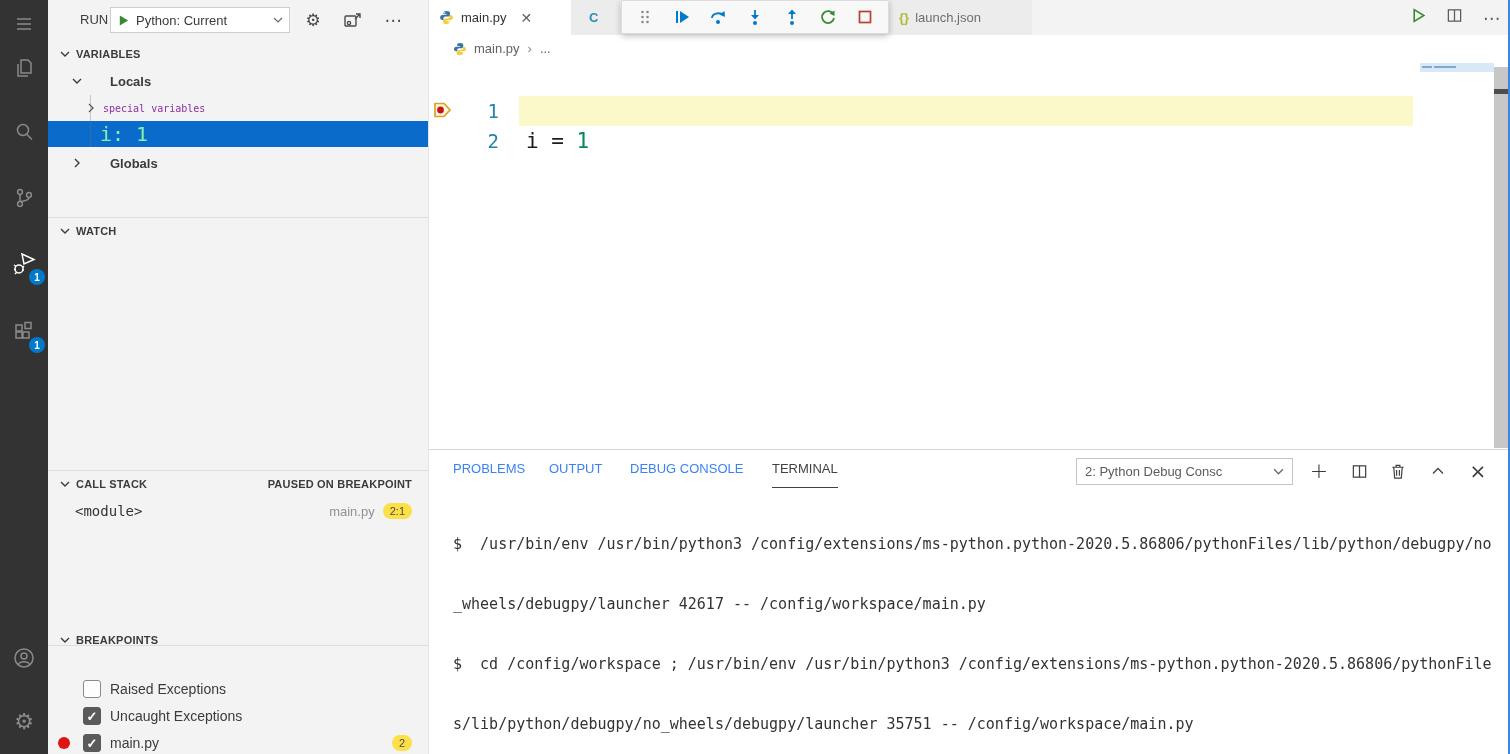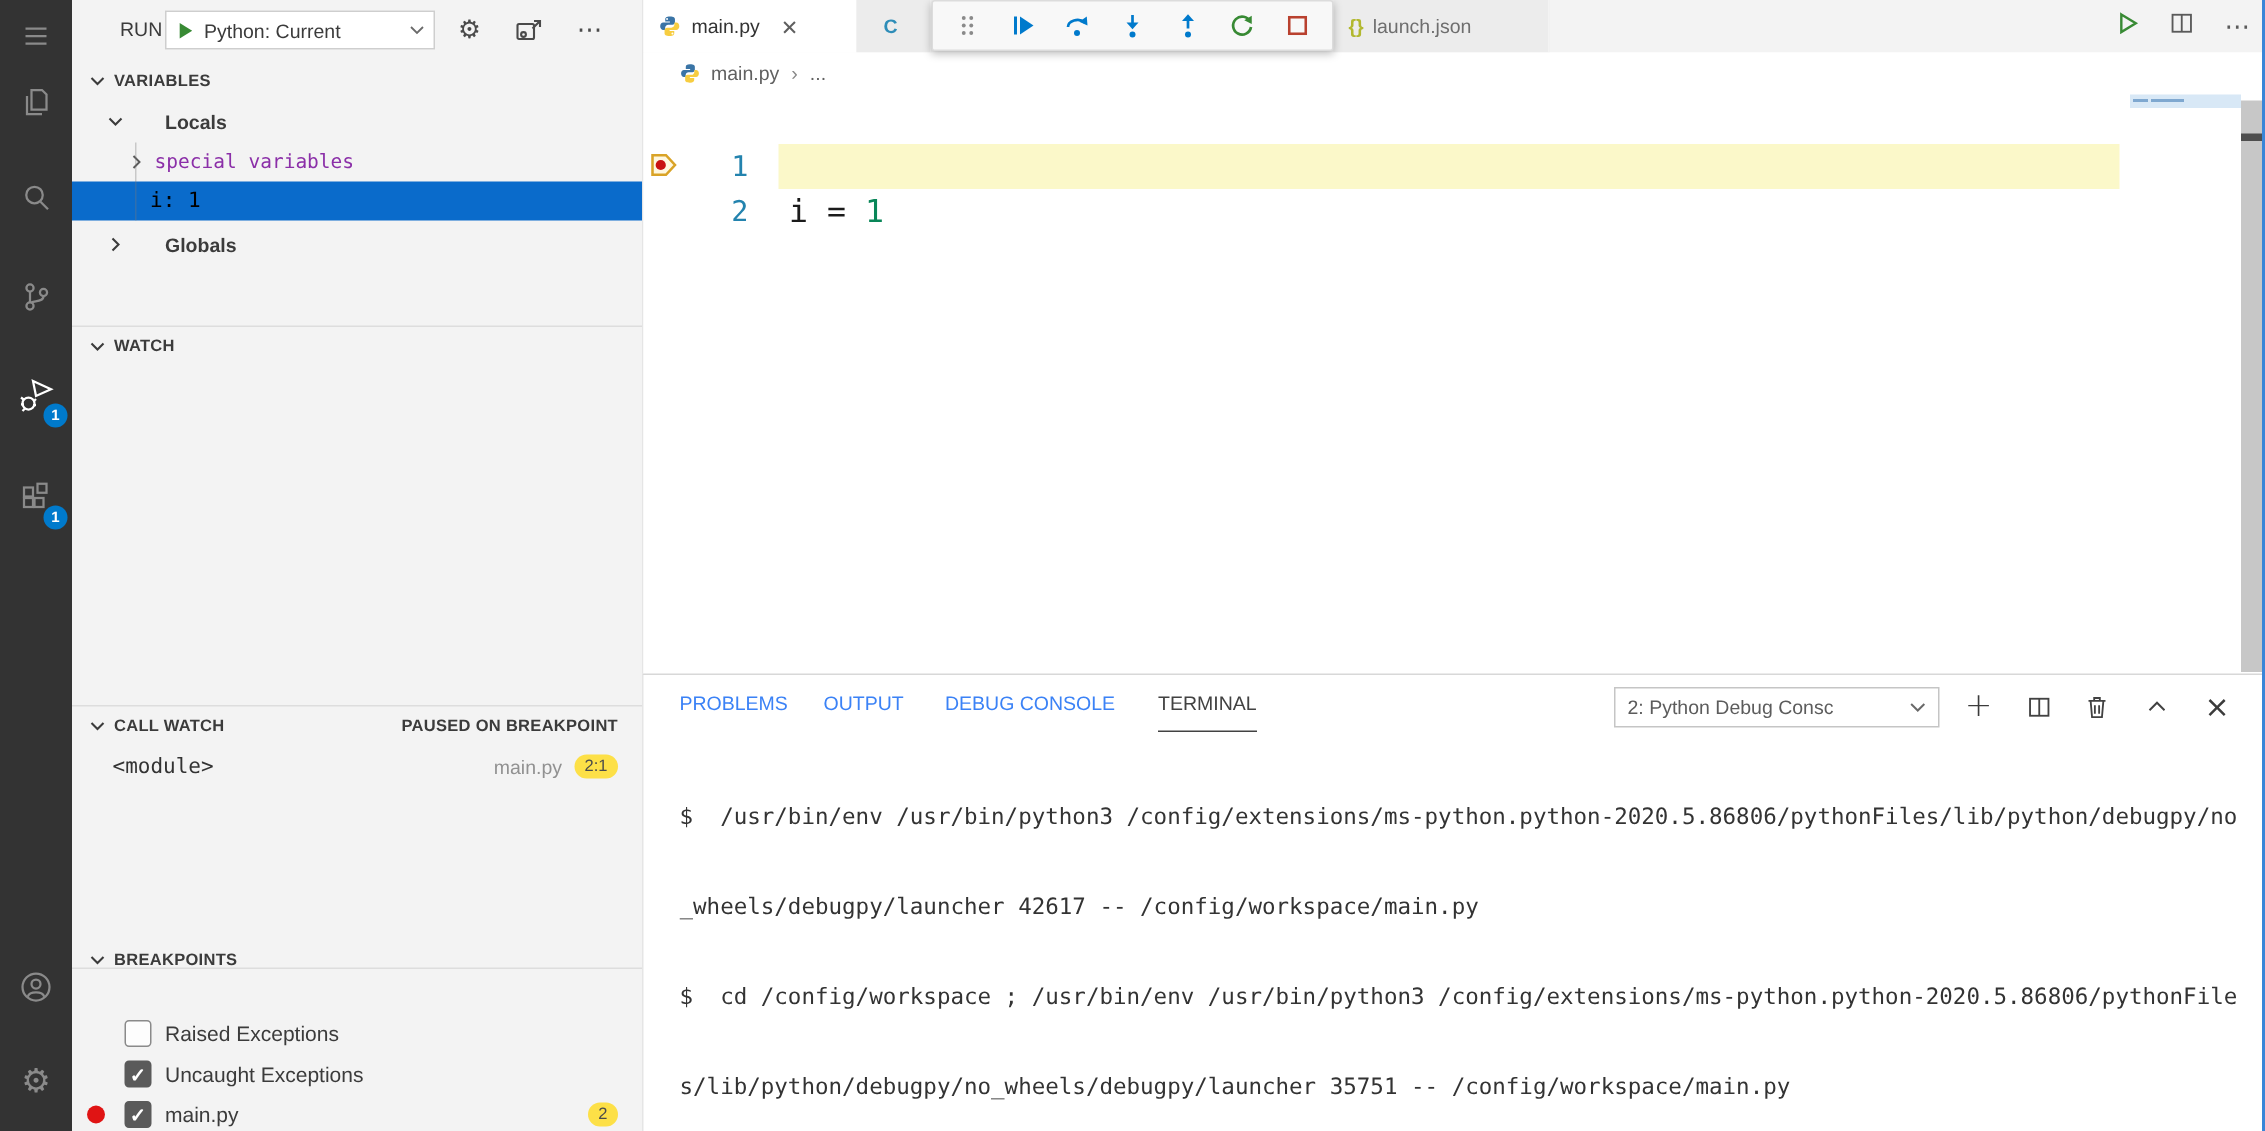--- a/index.html
+++ b/index.html
@@ -32,23 +32,23 @@
   .sb-more { color:#4a4a4a; font-size:17px; line-height:1; }
 
   .sect-header { position:absolute; left:0; width:100%; height:24px; display:flex; align-items:center;
                  font-size:11px; font-weight:bold; color:#3b3b3b; letter-spacing:.2px; }
   .sect-header .chev { margin-left:12px; margin-right:6px; display:flex; }
   .divider { position:absolute; left:0; width:100%; height:1px; background:#dddddd; }
 
   .tree-row { position:absolute; left:0; width:100%; height:26px; display:flex; align-items:center; font-size:13px; }
   .tree-row .chev { display:flex; }
   .bold-label { font-weight:bold; color:#3b3b3b;padding-left:21px; }
-  .special-label { color:#8b2fa8; font-size:13px;text-align:center; }
+  .special-label { color:#8b2fa8; font-size:10px;text-align:center; }
   .row-selected { background:#0a6bcb; color:#fff; }
-  .sel-label { color:#000000; font-size:14px; }
+  .sel-label { color:#86efac; font-size:20px; }
   .indent-guide { position:absolute; left:42px; top:95px; width:1px; height:52px; background:rgba(120,120,120,.35); z-index:2; }
 
   .right-meta { margin-left:auto; margin-right:16px; display:flex; align-items:center; gap:8px; }
   .file-dim { color:#919191; font-size:13px; }
   .pill { background:#fde047; color:#4b4b4b; font-size:11px; border-radius:10px; padding:2px 7px; }
 
   .checkbox { width:18px; height:18px; border:1px solid #8a8a8a; border-radius:3px; background:#fdfdfd;
               display:flex; align-items:center; justify-content:center; flex:0 0 auto; }
   .checkbox.checked { background:#5a5a5a; border-color:#5a5a5a; }
   .checkbox.checked::after { content:"✓"; color:#fff; font-size:13px; font-weight:bold; line-height:1; }
@@ -247,21 +247,21 @@
       <span>WATCH</span>
     </div>
 
     <div class="divider" style="top:470px"></div>
     <div class="sect-header" style="top:472px">
       <span class="chev">
           <svg width="10" height="10" viewBox="0 0 10 10">
             <polyline points="1,3 5,7 9,3" fill="none" stroke="#3b3b3b" stroke-width="1.4"></polyline>
           </svg>
         </span>
-      <span>CALL WATCH</span>
+      <span>CALL STACK</span>
       <span class="right-meta">PAUSED ON BREAKPOINT</span>
     </div>
     <div class="tree-row" style="top:498px">
       <span class="mono" style="margin-left:27px;font-size:14px;color:#333">&lt;module&gt;</span>
       <span class="right-meta">
         <span class="file-dim">main.py</span>
         <span class="pill">2:1</span>
       </span>
     </div>
 

